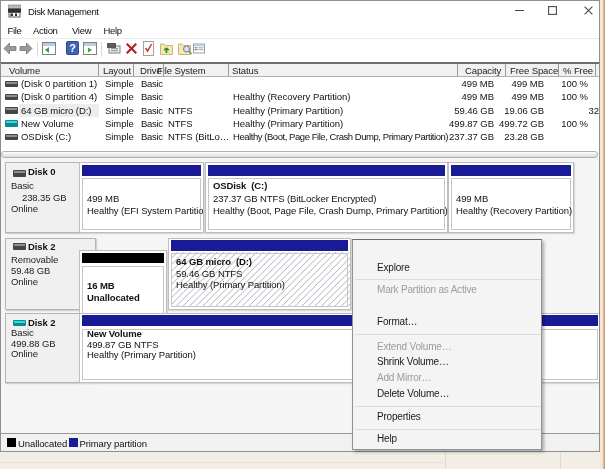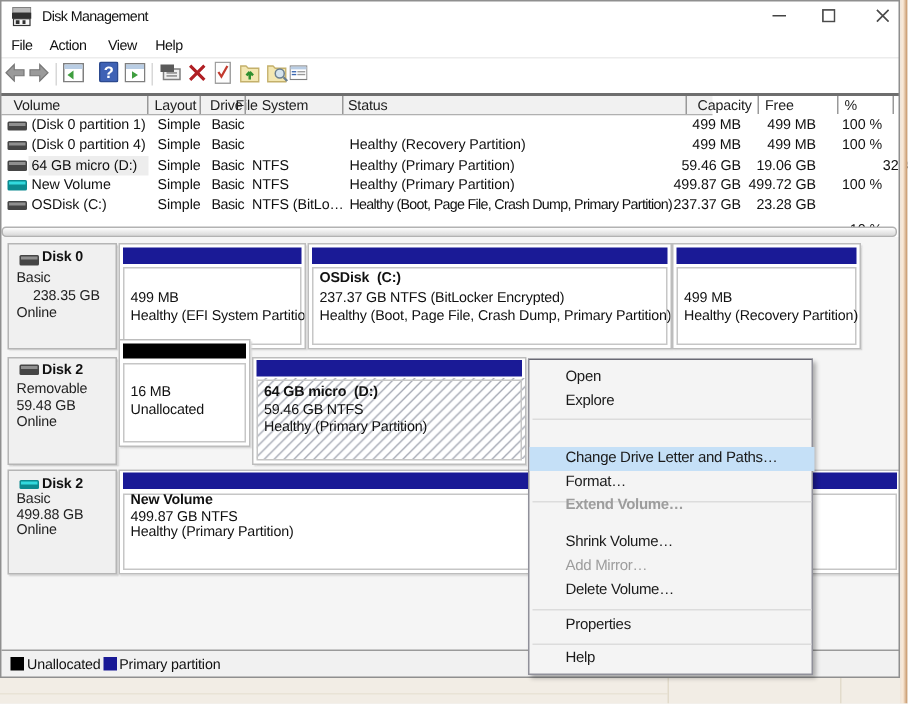--- a/index.html
+++ b/index.html
@@ -6,37 +6,37 @@
   body{width:605px;height:469px;position:relative;overflow:hidden;
        font-family:"Liberation Sans",sans-serif;background:#f2ece4;}
   .abs{position:absolute;}
   #win{left:0;top:0;width:601px;height:452px;background:#fff;}
   
   #menubar{left:0;top:22px;width:600px;height:16px;background:#fff;font-size:9.5px;letter-spacing:-0.3px;color:#111;}
   #menubar span{position:absolute;top:3px;}
   .tsep{top:42px;width:1px;height:15px;background:#d8d8d8;}
   
   #contentline{left:0;top:62px;width:600px;height:1.5px;background:#6e6e6e;}
-  #header{left:1px;top:63.5px;width:474px;height:13.5px;background:#f1f1f1;border-bottom:1px solid #b0b0b0;box-sizing:border-box;font-size:9.5px;letter-spacing:-0.1px;color:#222;}
+  #header{left:1px;top:63.5px;width:598px;height:13.5px;background:#f1f1f1;border-bottom:1px solid #b0b0b0;box-sizing:border-box;font-size:9.5px;letter-spacing:-0.1px;color:#222;}
   #header .h{position:absolute;top:1px;}
   .hdiv{position:absolute;top:0px;width:1px;height:12.5px;background:#999;}
   #rows{left:1px;top:77px;width:598px;height:73px;background:#fff;font-size:9.5px;letter-spacing:-0.05px;color:#111;}
   .row{position:absolute;left:0;width:598px;height:13.3px;line-height:13.3px;white-space:nowrap;}
   .row span{position:absolute;top:0;}
   .ra{text-align:right;}
   .dico{position:absolute;top:3.5px;left:4px;width:13px;height:6.5px;}
   .dico .b{position:absolute;left:0;top:0;width:13px;height:6.5px;background:#454545;border-radius:1px;}
   .dico .s{position:absolute;left:1px;top:1px;width:11px;height:2px;background:#8f8f8f;}
   .dico.teal .b{background:#0c8a8f;}
   .dico.teal .s{background:#32d9de;}
   
   #pane{left:1px;top:158px;width:599px;height:275px;background:#f5f5f5;}
   #splitter{left:1px;top:150.5px;width:597px;height:7px;background:linear-gradient(180deg,#fdfdfd,#d9d9d9);border:1px solid #b2b2b2;border-radius:3px;box-sizing:border-box;}
   .dlabel{position:absolute;left:4px;width:71px;background:#f0f0f0;border:1px solid #b5b5b5;
-          box-shadow:1px 1px 1px #cfcfcf;font-size:9.5px;letter-spacing:-0.1px;color:#222;}
+          box-shadow:1px 1px 1px #cfcfcf;font-size:9.5px;letter-spacing:-0.1px;color:#222;padding-left:18px;}
   .dlabel .nm{position:absolute;left:22px;font-weight:bold;color:#111;font-size:9.5px;}
   .dlabel .ln{position:absolute;left:5px;}
   .pbox{position:absolute;background:#fff;border:1px solid #bdbdbd;box-shadow:1px 1px 1px #d8d8d8;overflow:hidden;}
   .pbar{position:absolute;left:2px;top:2px;right:2px;height:10.5px;background:#1a1a96;}
   .pbar.black{background:#000;}
   .inner{position:absolute;left:2px;right:2px;top:14.5px;bottom:2px;border:1px solid #c6c6c6;box-sizing:border-box;}
   .ptxt{position:absolute;left:7px;bottom:12px;z-index:3;font-size:9.5px;letter-spacing:-0.1px;line-height:12.2px;color:#111;white-space:nowrap;}
   
   #legend{left:1px;top:433px;width:599px;height:18px;background:#f1f1f1;border-top:1px solid #9a9a9a;font-size:9.5px;letter-spacing:-0.1px;color:#111;}
   .sq{position:absolute;top:4px;width:9px;height:9px;}
@@ -256,21 +256,21 @@
     <div class="dlabel" style="top:79.5px;height:70px;">
       <i class="dico" style="left:7px;top:4.5px;">
           <i class="b"></i>
           <i class="s"></i>
         </i>
       <span class="nm" style="top:2px;">Disk 2</span>
       <span class="ln" style="top:15px;">Removable</span>
       <span class="ln" style="top:26px;">59.48 GB</span>
       <span class="ln" style="top:37.5px;">Online</span>
     </div>
-    <div class="pbox" style="left:78px;top:68px;width:86px;height:70px;">
+    <div class="pbox" style="left:78px;top:92px;width:86px;height:70px;font-weight:bold;">
       <div class="pbar black" style="top:1.5px;"></div>
         <div class="inner"></div>
       <div class="ptxt" style="bottom:18px;line-height:11.5px;">16 MB<br>Unallocated</div>
     </div>
     <div class="pbox" style="left:167px;top:79.5px;width:181px;height:70px;">
       <div class="pbar" style="top:1.5px;"></div>
       <svg class="abs" style="left:2px;top:13px;" width="179" height="54.5" viewBox="0 0 179 54.5">
         <defs>
             <pattern id="hp" patternUnits="userSpaceOnUse" width="6.6" height="6.6">
           <path d="M-1.65 1.65 L1.65 -1.65 M0 6.6 L6.6 0 M4.95 8.25 L8.25 4.95" stroke="#a2a6b2" stroke-width="0.9" fill="none"></path>
@@ -302,27 +302,26 @@
   <div id="legend" class="abs">
     <div class="sq" style="left:6px;background:#000;"></div>
     <span class="abs" style="left:17px;top:4px;">Unallocated</span>
     <div class="sq" style="left:68px;background:#1a1a96;"></div>
     <span class="abs" style="left:78.5px;top:4px;">Primary partition</span>
   </div>
   <div class="abs" style="left:0;top:0;width:600px;height:452px;border:1px solid #8f8f8f;box-sizing:border-box;pointer-events:none;"></div>
 </div>
 
 <div id="menu" class="abs">
-    <div class="mi" style="top:4px;">Open</div>
   <div class="mi" style="top:20.2px;">Explore</div>
   <div class="msep" style="top:39.5px;"></div>
-  <div class="mi hl" style="top:58.7px;">Change Drive Letter and Paths…</div>
+  <div class="mi dis" style="top:42.5px;">Mark Partition as Active</div>
   <div class="mi" style="top:74.9px;">Format…</div>
   <div class="msep" style="top:94.5px;"></div>
-  <div class="mi dis" style="top:89px;font-weight:bold;">Extend Volume…</div>
+  <div class="mi dis" style="top:99px;">Extend Volume…</div>
   <div class="mi" style="top:114.1px;">Shrink Volume…</div>
   <div class="mi dis" style="top:130.3px;">Add Mirror…</div>
   <div class="mi" style="top:146.5px;">Delete Volume…</div>
   <div class="msep" style="top:166.1px;"></div>
   <div class="mi" style="top:169px;">Properties</div>
   <div class="msep" style="top:189.1px;"></div>
   <div class="mi" style="top:191px;">Help</div>
 </div>
 <div id="bphoto" class="abs">
   <div class="bl" style="left:445px;top:0;width:1px;height:17px;"></div>

